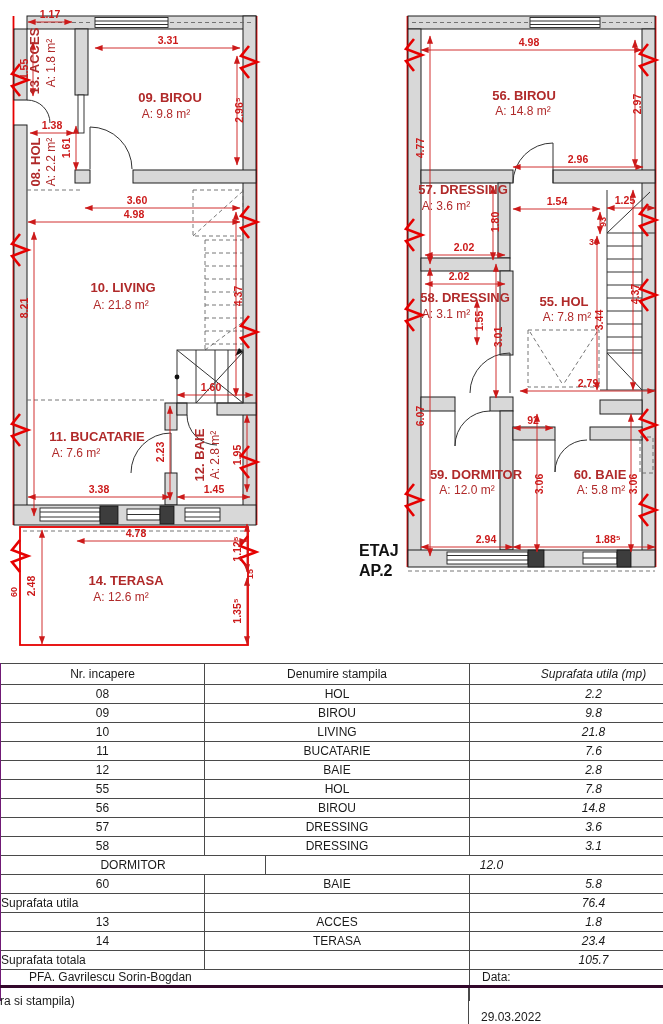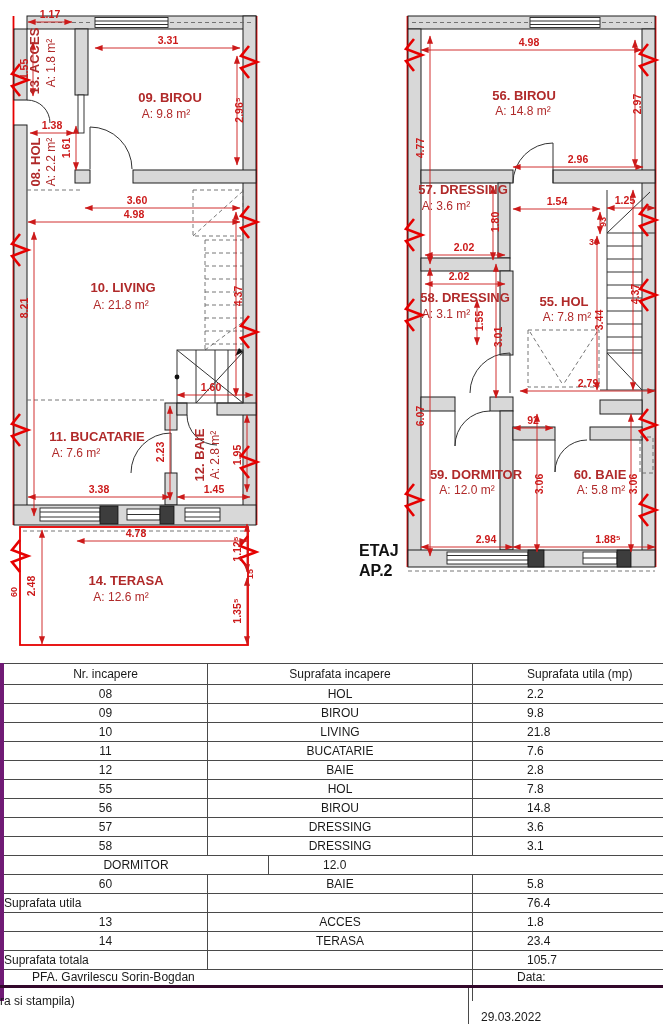--- a/index.html
+++ b/index.html
@@ -16,28 +16,28 @@
   .wall{fill:#d8d8d8;stroke:#1f1f1f;stroke-width:1;}
   .win{fill:#ffffff;stroke:#1f1f1f;stroke-width:0.9;}
   .post{fill:#3d3d3d;stroke:#111;stroke-width:0.8;}
   .thin{stroke:#333;stroke-width:1;fill:none;}
   .dash{stroke:#666;stroke-width:0.9;fill:none;stroke-dasharray:4 3;}
   .redline{stroke:#e60000;stroke-width:1.8;fill:none;}
   .zig{stroke:#e60000;stroke-width:2.6;fill:none;}
   .dim{stroke:#cc1a1a;stroke-width:0.9;}
   
   .tbl{position:absolute;left:0;top:663px;width:663px;color:#1a1a1a;
-       font:12px "Liberation Sans",sans-serif;border-left:4px solid #701a75;box-sizing:border-box;}
+       font:12px "Liberation Sans",sans-serif;border-left:1px solid #701a75;box-sizing:border-box;}
   .tr{display:flex;border-top:1px solid #4a4a4a;height:19px;line-height:18px;box-sizing:border-box;}
   .tr.hdr{height:21px;line-height:20px;}
-  .tr.author{height:32px;line-height:15px;gap:32px;}
+  .tr.author{height:32px;line-height:15px;}
   .c{box-sizing:border-box;overflow:hidden;white-space:nowrap;}
   .c1{width:204px;border-right:1px solid #4a4a4a;text-align:center;}
   .c2{width:265px;border-right:1px solid #4a4a4a;text-align:center;}
-  .c3{flex:1;padding-left:54px;}
+  .c3{flex:1;text-align:center;padding-left:54px;font-style:italic;}
   .tr.sum .c1{text-align:left;}
   .ca{width:469px;border-right:1px solid #4a4a4a;text-align:left;padding-left:28px;box-sizing:border-box;}
   .cb{flex:1;text-align:left;padding-left:12px;box-sizing:border-box;}
   .thick{position:absolute;left:0;top:985px;width:663px;height:3px;background:#33082b;}
   .stamp{position:absolute;left:0;top:988px;width:663px;height:36px;display:flex;
          font:12px "Liberation Sans",sans-serif;color:#1a1a1a;}
   .stamp .ca{padding-left:0;padding-top:6px;border-right:1px solid #4a4a4a;}
   .stamp .cb{padding-top:22px;}
 </style>
 </head>
@@ -461,21 +461,21 @@
           <text x="600" y="479" text-anchor="middle" class="rname">60. BAIE</text>
           <text x="601" y="494" text-anchor="middle" class="rarea">A: 5.8 m²</text>
         </g>
       </g>
   </svg>
 
   <div class="tbl" id="tbl">
     <div id="tblrows">
         <div class="tr hdr">
           <div class="c c1">Nr. incapere</div>
-          <div class="c c2">Suprafata incapere</div>
+          <div class="c c2">Denumire stampila</div>
           <div class="c c3">Suprafata utila (mp)</div>
         </div>
         <div class="tr">
           <div class="c c1">08</div>
           <div class="c c2">HOL</div>
           <div class="c c3">2.2</div>
         </div>
         <div class="tr">
           <div class="c c1">09</div>
           <div class="c c2">BIROU</div>

